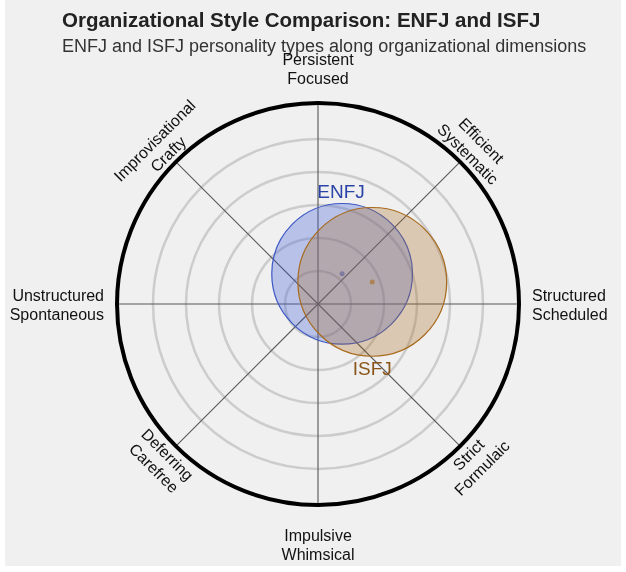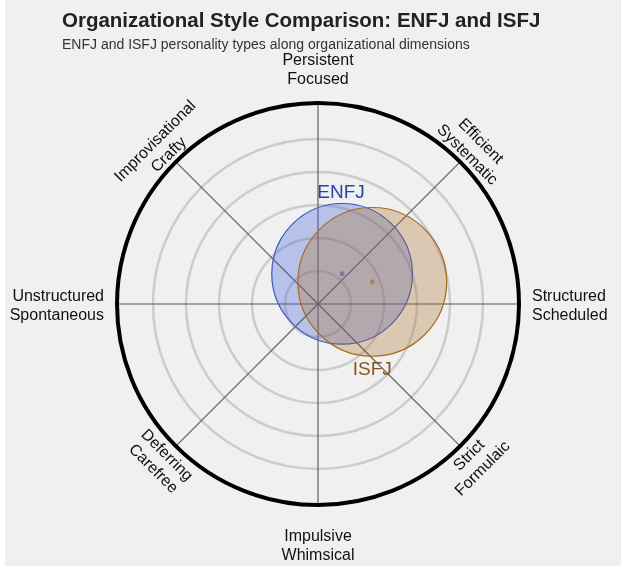--- a/index.html
+++ b/index.html
@@ -1,19 +1,19 @@
 <!DOCTYPE html>
 <html><head>
 <meta charset="utf-8">
 <style>
   html, body { margin:0; padding:0; }
   body { width:626px; height:572px; background:#ffffff; font-family:"Liberation Sans", sans-serif; position:relative; overflow:hidden; }
   .panel { position:absolute; left:5px; top:0; width:616px; height:566px; background:#f0f0f0; }
   .title { position:absolute; left:62px; top:8px; font-size:20.5px; font-weight:bold; color:#222; white-space:nowrap; }
-  .subtitle { position:absolute; left:62px; top:36px; font-size:14px; color:#333; white-space:nowrap; }
+  .subtitle { position:absolute; left:62px; top:36px; font-size:18px; color:#333; white-space:nowrap; }
   svg { position:absolute; left:0; top:0; }
   .axis-label { font-family:"Liberation Sans", sans-serif; font-size:16px; fill:#111; }
 </style>
 </head>
 <body>
 
 <div class="panel"></div>
 <div class="title">Organizational Style Comparison: ENFJ and ISFJ</div>
 <div class="subtitle">ENFJ and ISFJ personality types along organizational dimensions</div>
 

